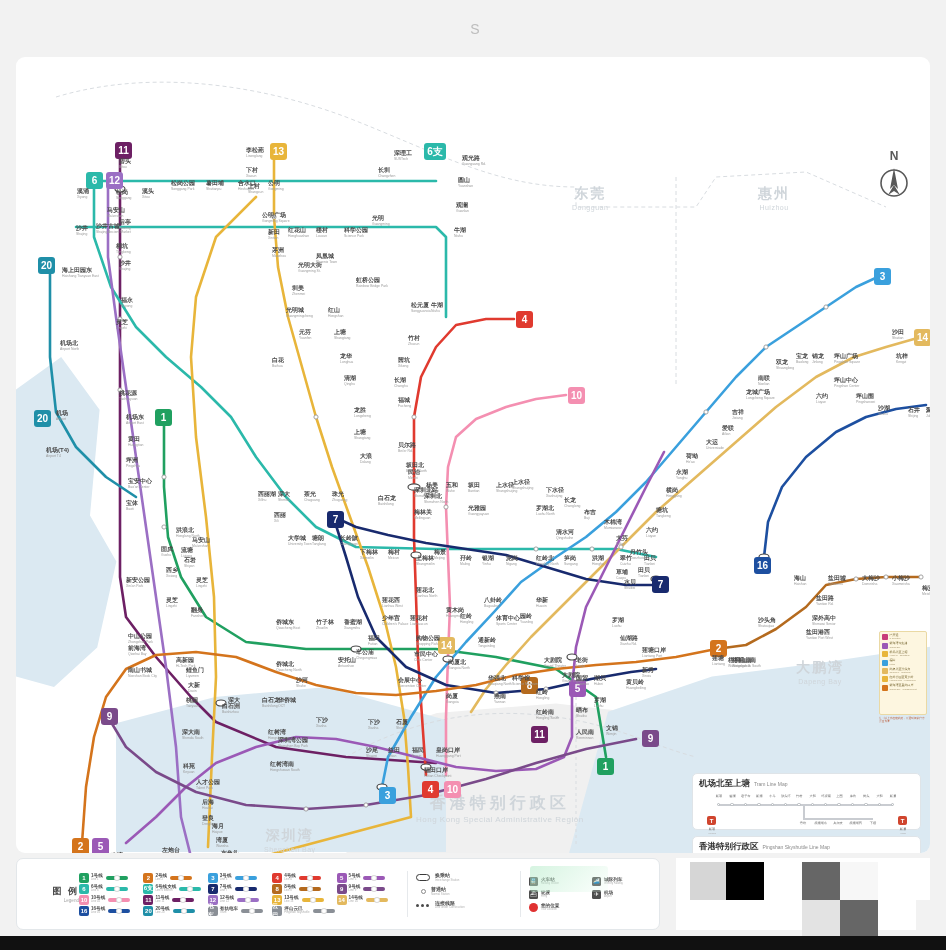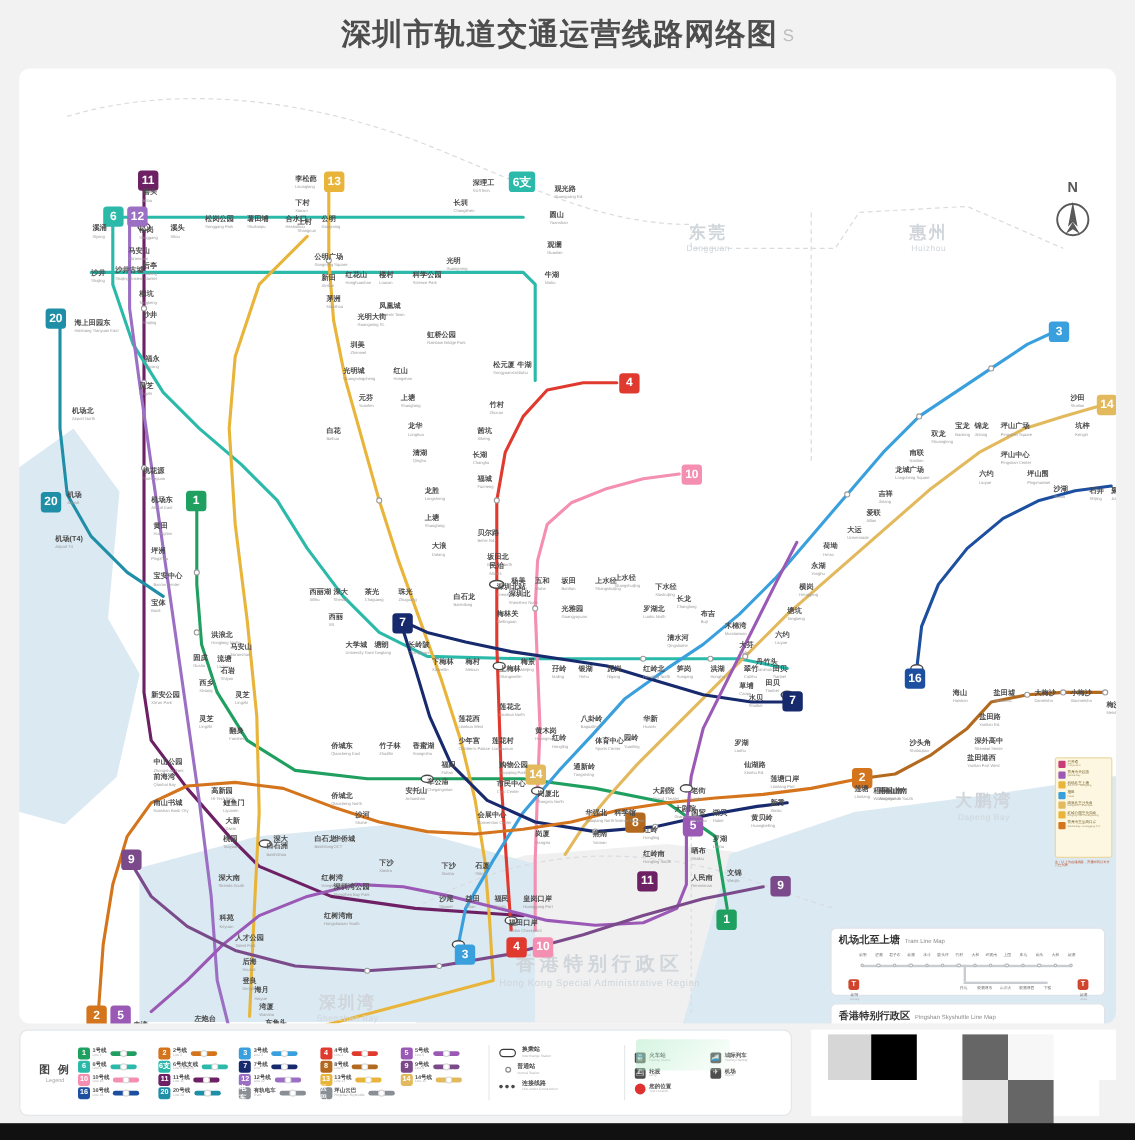--- a/index.html
+++ b/index.html
@@ -122,21 +122,21 @@
     position:absolute; left:863px; top:660px; width:48px;
     font-size:2.7px; color:#b9522d; line-height:3.4px;
   }
 
   
   #legend-card{
     position:absolute; left:16px; top:858px; width:644px; height:72px;
     background:#fff; border:1px solid #e3e7ea; border-radius:7px;
     display:flex; align-items:center; padding:6px 10px;
   }
-  #legend-title{ width:38px; flex:0 0 auto; text-align:center; }
+  #legend-title{ width:38px; flex:0 0 auto; text-align:right;margin-left:14px; }
   #legend-title .cn{ font-size:9px; font-weight:700; color:#474747; letter-spacing:2px; display:block;}
   #legend-title .en{ font-size:4.6px; color:#a6a6a6; display:block; }
   #legend-lines{ flex:1 1 auto; display:grid; grid-template-columns:repeat(5, 1fr); gap:1px 2px; }
   .leg-line{ display:flex; align-items:center; gap:2px; }
   .leg-badge{ width:10px; height:10px; border-radius:2px; color:#fff; font-size:6px; font-weight:700;
               display:flex; align-items:center; justify-content:center; flex:0 0 auto;}
   .leg-name{ white-space:nowrap; }
   .leg-name .cn{ display:block; font-size:4.6px; color:#4d4d4d; font-weight:700; line-height:5px;}
   .leg-name .en{ display:block; font-size:2.8px; color:#adadad; line-height:3.2px;}
   .leg-swatch{ width:22px; height:4px; border-radius:2px; position:relative; margin-left:1px; flex:0 0 auto;}
@@ -170,21 +170,20 @@
   #logo-watermark{
     position:absolute; left:530px; top:866px; width:78px; height:26px;
     background:linear-gradient(135deg, rgba(180,235,200,.55), rgba(240,255,245,.2));
     border-radius:3px;
   }
 </style>
 </head>
 <body>
 
 <div id="page-header">
-  <span id="page-title">深圳市轨道交通运营线路网络图</span>
   <span id="page-title-suffix">S</span>
 </div>
 
 <div id="map-card">
 
   <div class="landmass" id="water-west"></div>
   <div class="landmass" id="land-hk"></div>
   <div class="landmass" id="water-shenzhenbay"></div>
   <div class="landmass" id="water-dapeng"></div>
 

